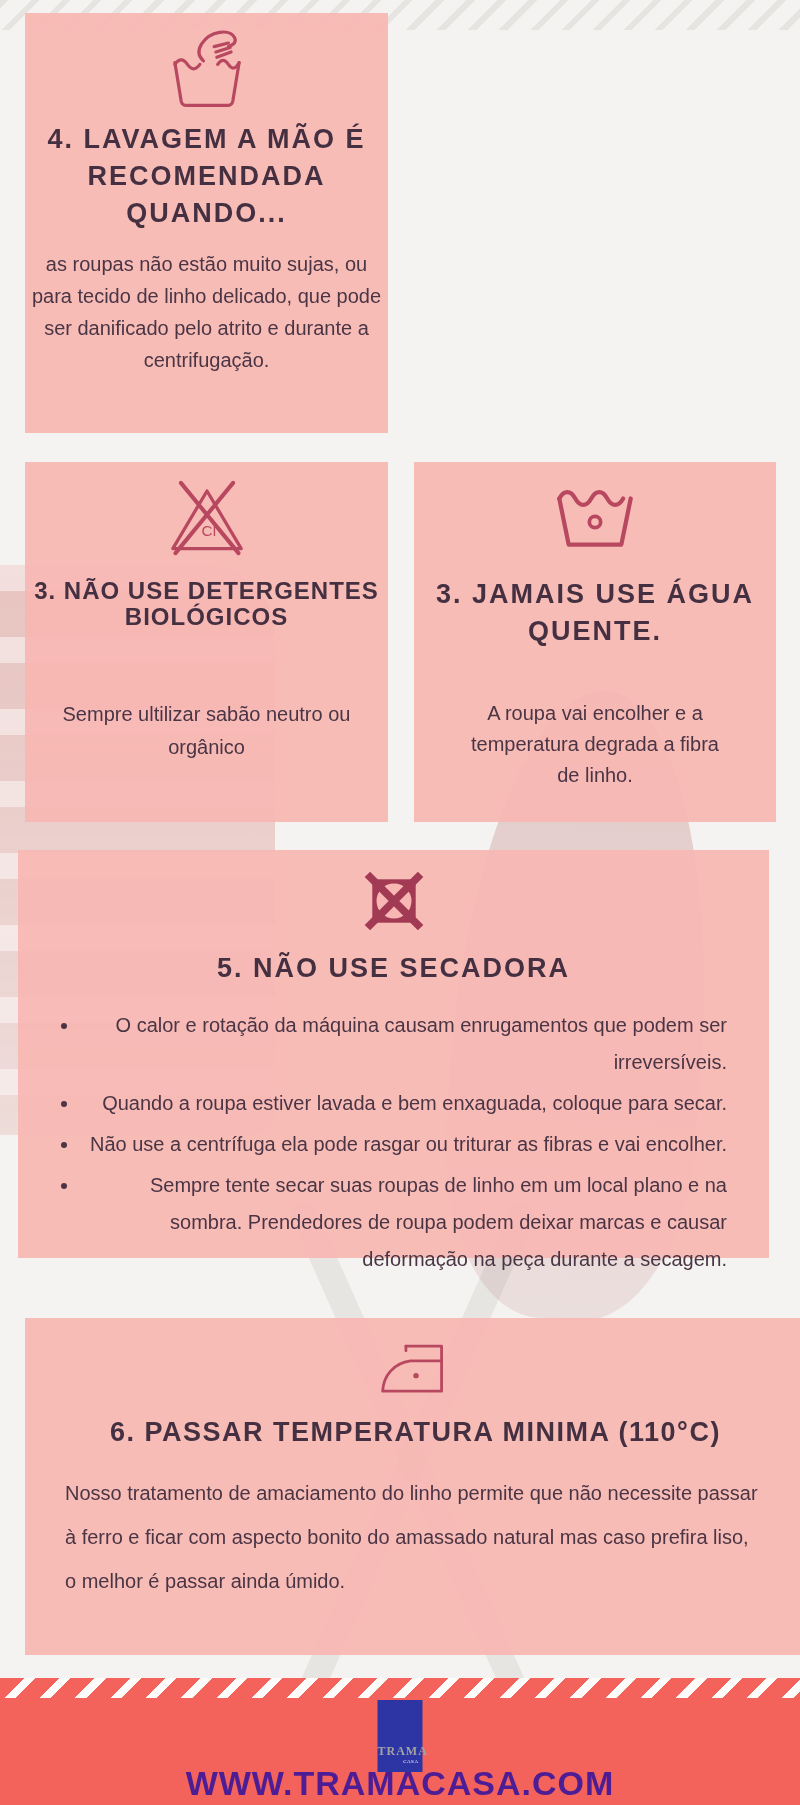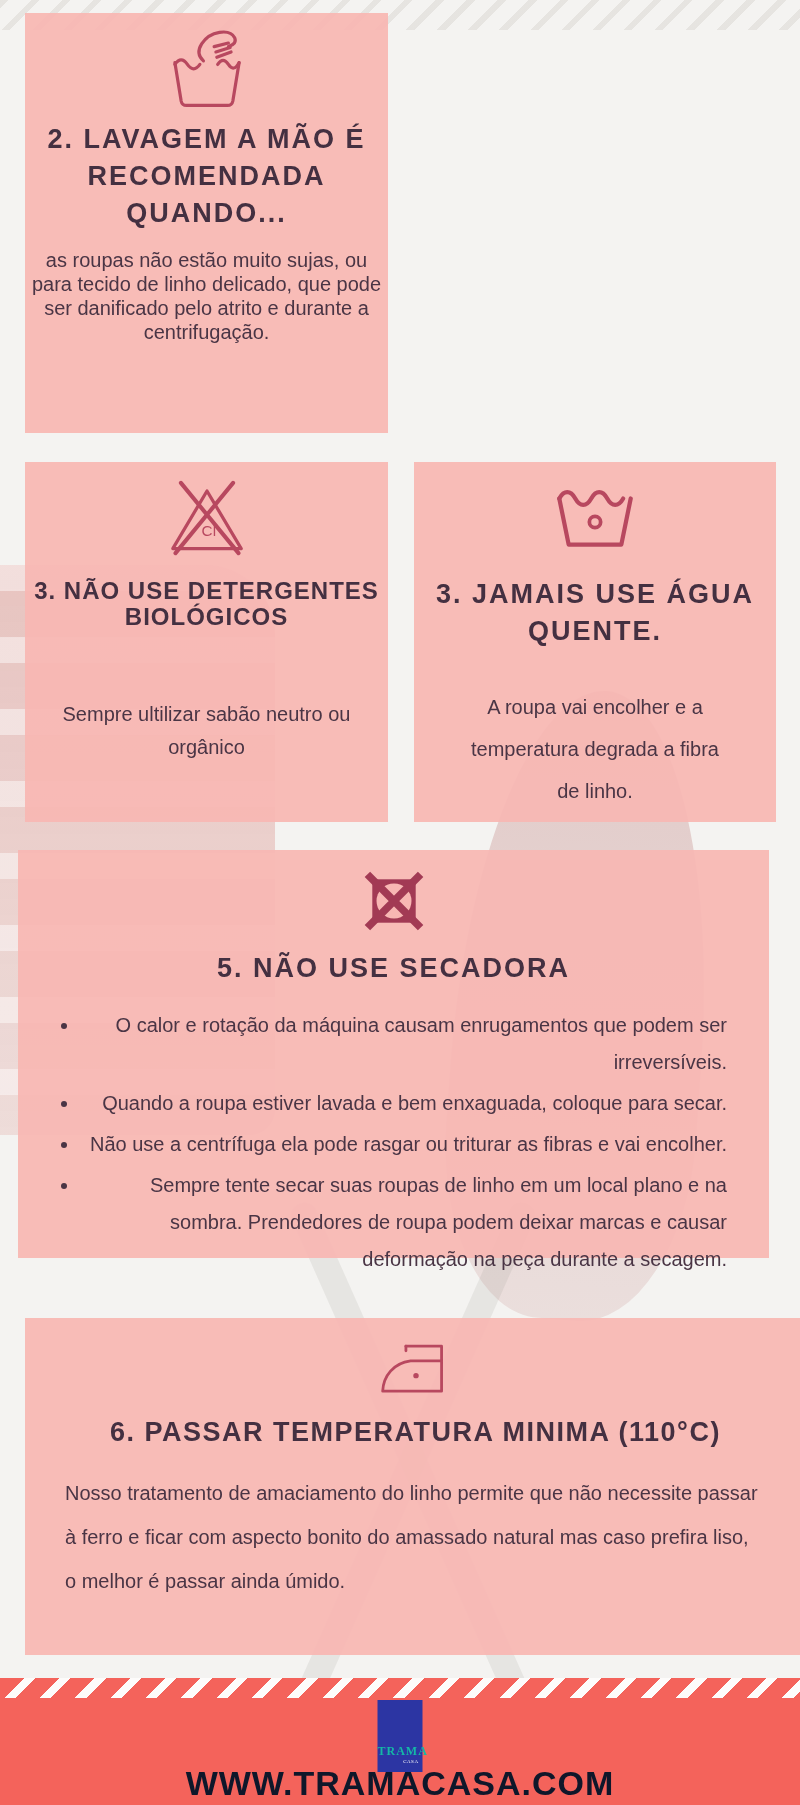--- a/index.html
+++ b/index.html
@@ -64,24 +64,24 @@
   #card1 h2{margin-top:12px;padding:0 6px;}
   #card2 h2{margin-top:14px;padding:0 6px;}
   #card3 h2{margin-top:18px;padding:0 2px;font-size:24px;line-height:26px;letter-spacing:1px;}
   #card4 h2{margin-top:16px;padding:0 8px;}
   #card5 h2{margin-top:14px;letter-spacing:2px;}
   #card6 h2{margin-top:12px;letter-spacing:1.5px;}
 
   .body{
     font-size:20px;color:#4a3545;
   }
-  #card1 .body{margin-top:16px;line-height:24px;padding:0 0;}
+  #card1 .body{margin-top:16px;line-height:32px;padding:0 0;}
   #card2 .body{margin-top:32px;line-height:31px;padding:0 10px;}
   #card3 .body{margin-top:68px;line-height:33px;padding:0 24px;}
-  #card4 .body{margin-top:36px;line-height:42px;padding:0 44px;}
+  #card4 .body{margin-top:48px;line-height:31px;padding:0 44px;}
   #card6 .body{margin-top:20px;line-height:44px;padding:0 42px 0 40px;text-align:left;}
 
   .bullets{
     text-align:right;margin:20px 0 0 0;padding:0 42px 0 62px;
     font-size:20px;line-height:37px;color:#4a3545;
     list-style:disc;
   }
   .bullets li{margin-bottom:4px;padding-left:4px;}
 
   
@@ -92,30 +92,30 @@
   .footer::before{
     content:"";position:absolute;top:0;left:0;right:0;height:20px;
     background:repeating-linear-gradient(135deg, rgba(0,0,0,0) 0 17px, #fdfcfb 17px 25px);
   }
   .logo{
     position:absolute;left:50%;top:22px;transform:translateX(-50%);
     width:45px;height:72px;background:#2c35a3;
   }
   .logo-word{
     position:absolute;bottom:13px;left:0;width:100%;text-align:left;
-    color:#14b8a6;font-family:"Liberation Serif", serif;font-weight:700;
+    color:#a3a3a3;font-family:"Liberation Serif", serif;font-weight:700;
     font-size:12px;letter-spacing:1px;
   }
   .logo-sub{
     position:absolute;bottom:8px;right:4px;color:#ffffff;
     font-family:"Liberation Serif", serif;font-size:5px;letter-spacing:.5px;
   }
   .footer-url{
     position:absolute;left:0;bottom:2px;width:100%;text-align:center;
-    color:#0f172a;font-weight:700;font-size:34px;letter-spacing:1px;
+    color:#4c1d95;font-weight:700;font-size:34px;letter-spacing:1px;
   }
   svg .ln{fill:none;stroke:#b8485f;stroke-width:4.5;stroke-linecap:round;stroke-linejoin:round;}
   svg .ln-thin{fill:none;stroke:#b8485f;stroke-width:3.6;stroke-linecap:round;stroke-linejoin:round;}
 </style>
 </head>
 <body>
 
 <div class="page">
 
   <div class="bg-hatch"></div>
@@ -127,21 +127,21 @@
   <div class="card" id="card1">
     <span class="icon">
       <svg width="90" height="82" viewBox="0 0 100 92">
         <path class="ln-thin" d="M14,40 L21,83 Q22,88 27,88 L73,88 Q78,88 79,83 L86,40"></path>
         <path class="ln-thin" d="M14,42 q7,-10 14,0 q7,10 14,0"></path>
         <path class="ln-thin" d="M62,42 q6,-9 12,0 q6,9 12,-2"></path>
         <path class="ln-thin" d="M46,38 Q37,30 44,19 Q51,8 64,6 Q77,4 81,12 Q84,19 74,22"></path>
         <path class="ln-thin" d="M58,22 L74,18 M60,28 L76,23 M61,34 L77,28"></path>
       </svg>
     </span>
-    <h2>2. LAVAGEM A MÃO É RECOMENDADA QUANDO...</h2>
+    <h2>4. LAVAGEM A MÃO É RECOMENDADA QUANDO...</h2>
     <div class="body">as roupas não estão muito sujas, ou para tecido de linho delicado, que pode ser danificado pelo atrito e durante a centrifugação.</div>
   </div>
 
 
   <div class="card" id="card3">
     <span class="icon">
       <svg width="90" height="84" viewBox="0 0 100 92">
         <path class="ln-thin" d="M50,16 L88,80 L12,80 Z"></path>
         <text x="44" y="66" font-size="17" fill="#b8485f" font-family="Liberation Sans, sans-serif">Cl</text>
         <path class="ln" d="M21,7 L85,85 M79,7 L15,85"></path>

